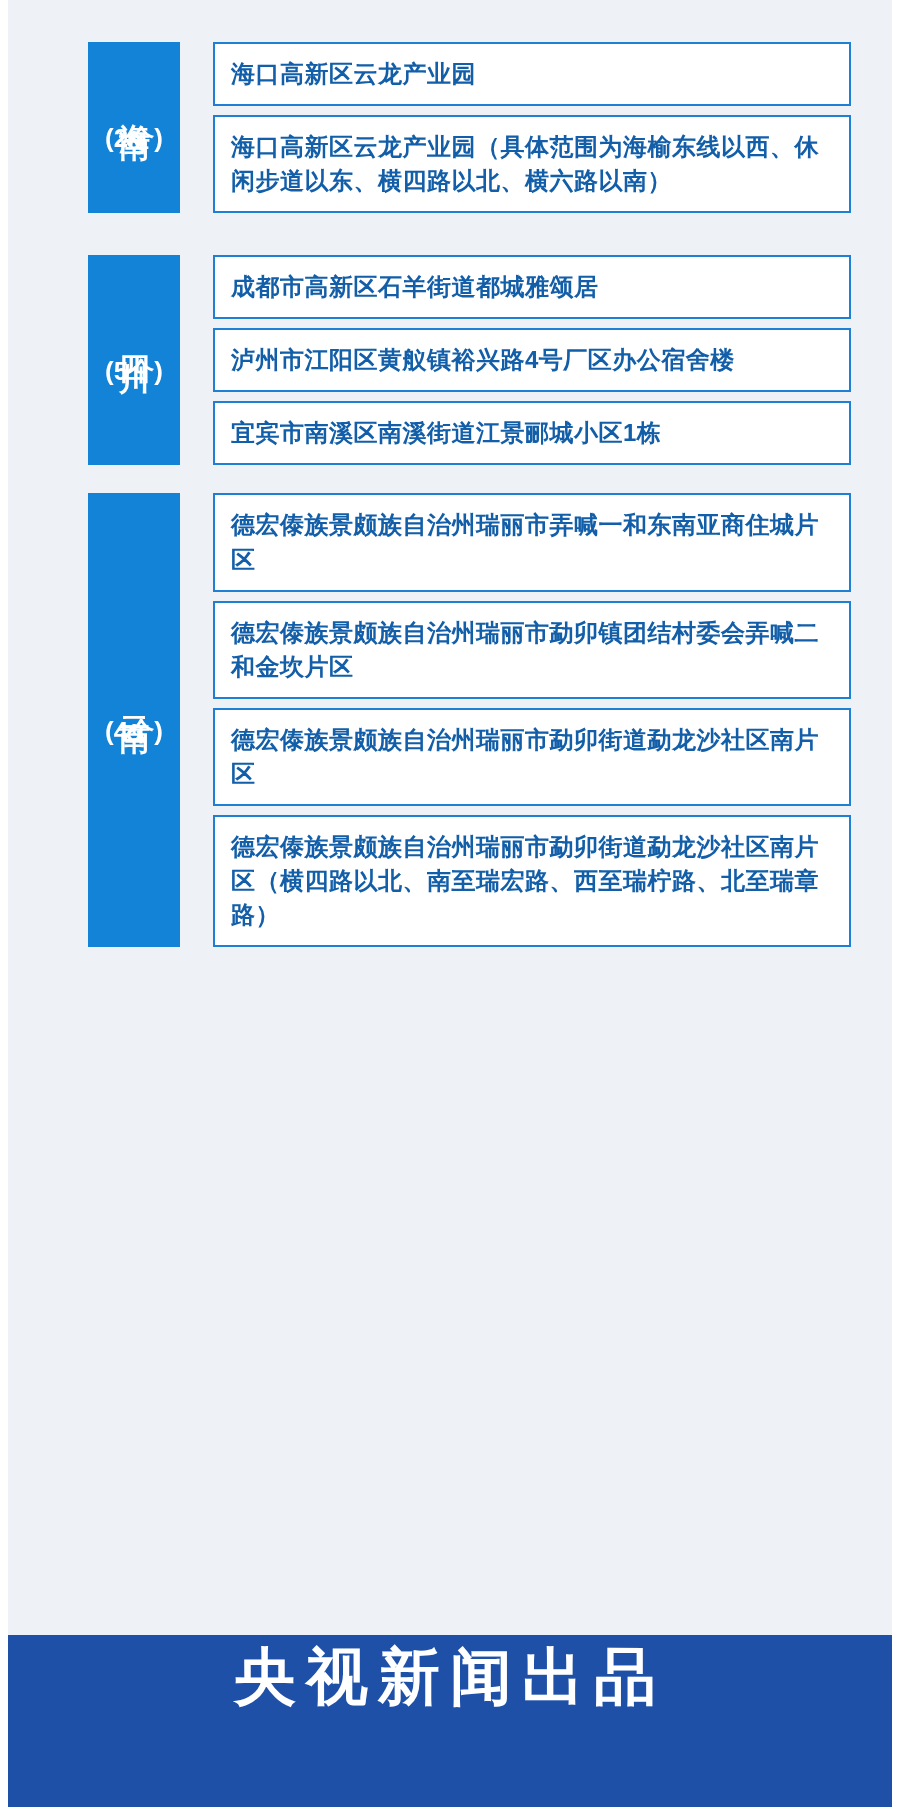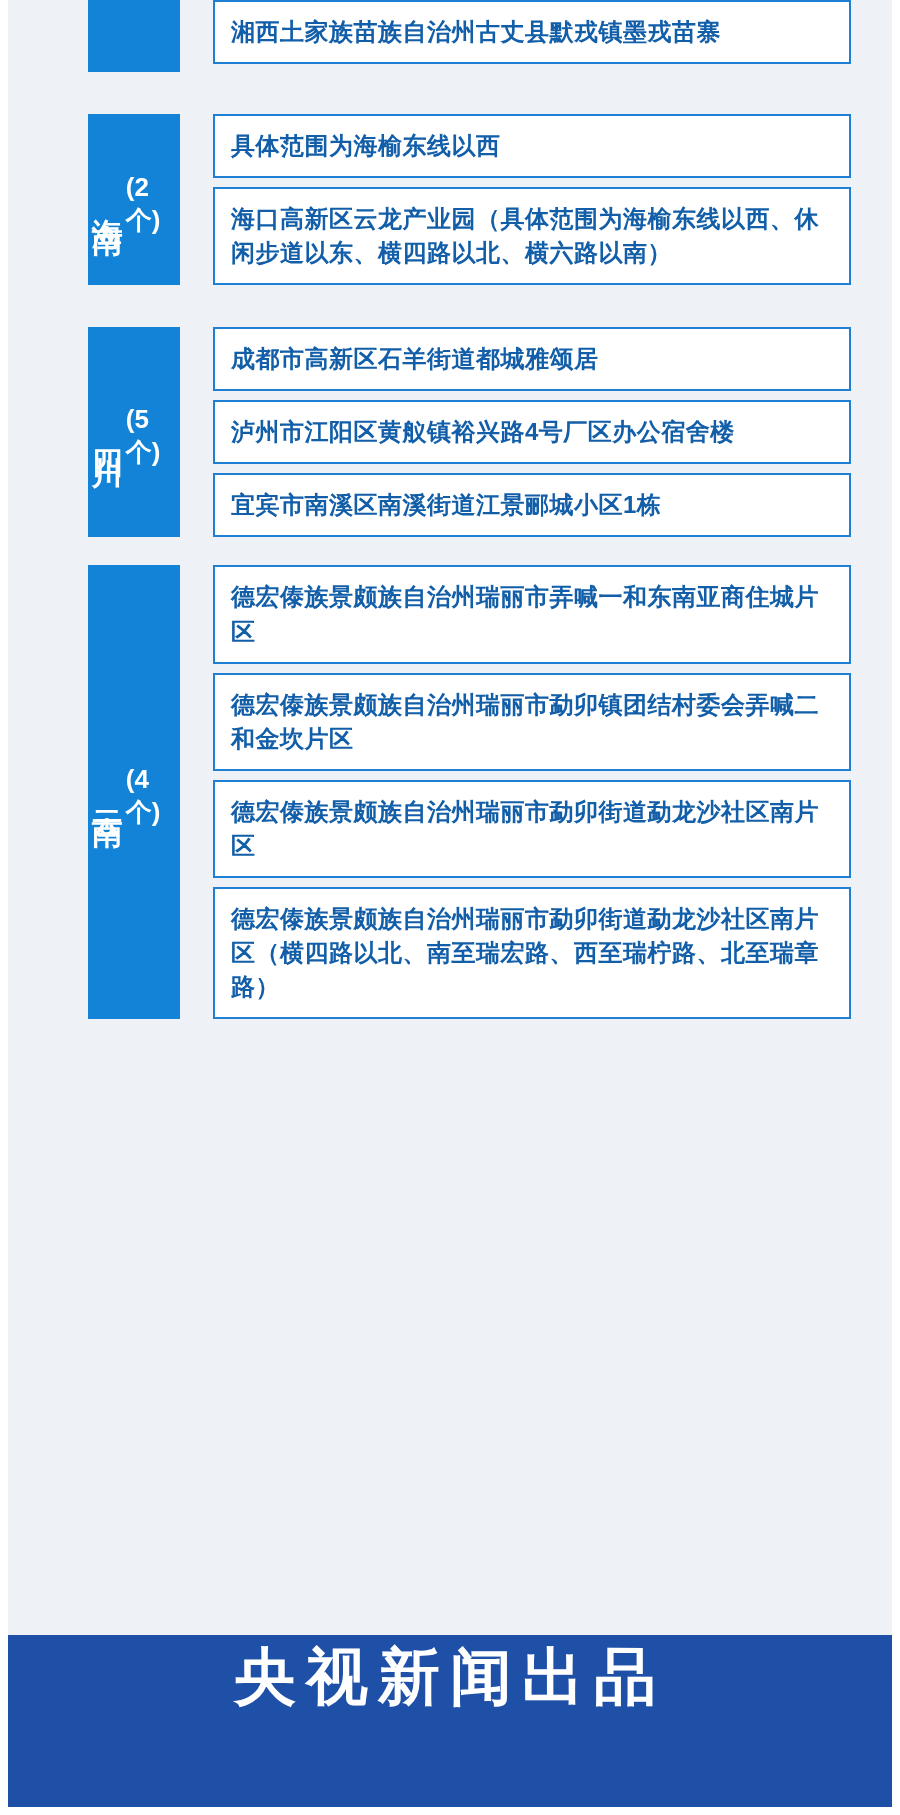--- a/index.html
+++ b/index.html
@@ -55,21 +55,21 @@
     align-items: stretch;
     margin-bottom: 28px;
   }
   .group-label {
     width: 92px;
     min-width: 92px;
     margin-left: 80px;
     background: #1283d6;
     color: #ffffff;
     display: flex;
-    flex-direction: row;
+    flex-direction: column;
     align-items: center;
     justify-content: center;
     font-weight: bold;
     letter-spacing: 2px;
     box-sizing: border-box;
     padding: 10px 0;
   }
   .group-label .name {
     font-size: 31px;
     line-height: 1.22;
@@ -137,36 +137,28 @@
   }
 </style>
 </head>
 <body>
 
 <div class="page">
   <div class="content">
 
     <div class="body-area">
 
-      <div class="group group-top">
-        <div class="group-label">
-          <span class="name"></span>
-        </div>
-        <div class="rows">
-          <div class="row">湘西土家族苗族自治州古丈县默戎镇墨戎苗寨</div>
-        </div>
-      </div>
 
       <div class="group" style="margin-top:42px;">
         <div class="group-label">
           <span class="name">海南</span>
           <span class="count">(2个)</span>
         </div>
         <div class="rows">
-          <div class="row">具体范围为海榆东线以西</div>
+          <div class="row">海口高新区云龙产业园</div>
           <div class="row">海口高新区云龙产业园（具体范围为海榆东线以西、休闲步道以东、横四路以北、横六路以南）</div>
         </div>
       </div>
 
       <div class="group" style="margin-top:42px;">
         <div class="group-label">
           <span class="name">四川</span>
           <span class="count">(5个)</span>
         </div>
         <div class="rows">

